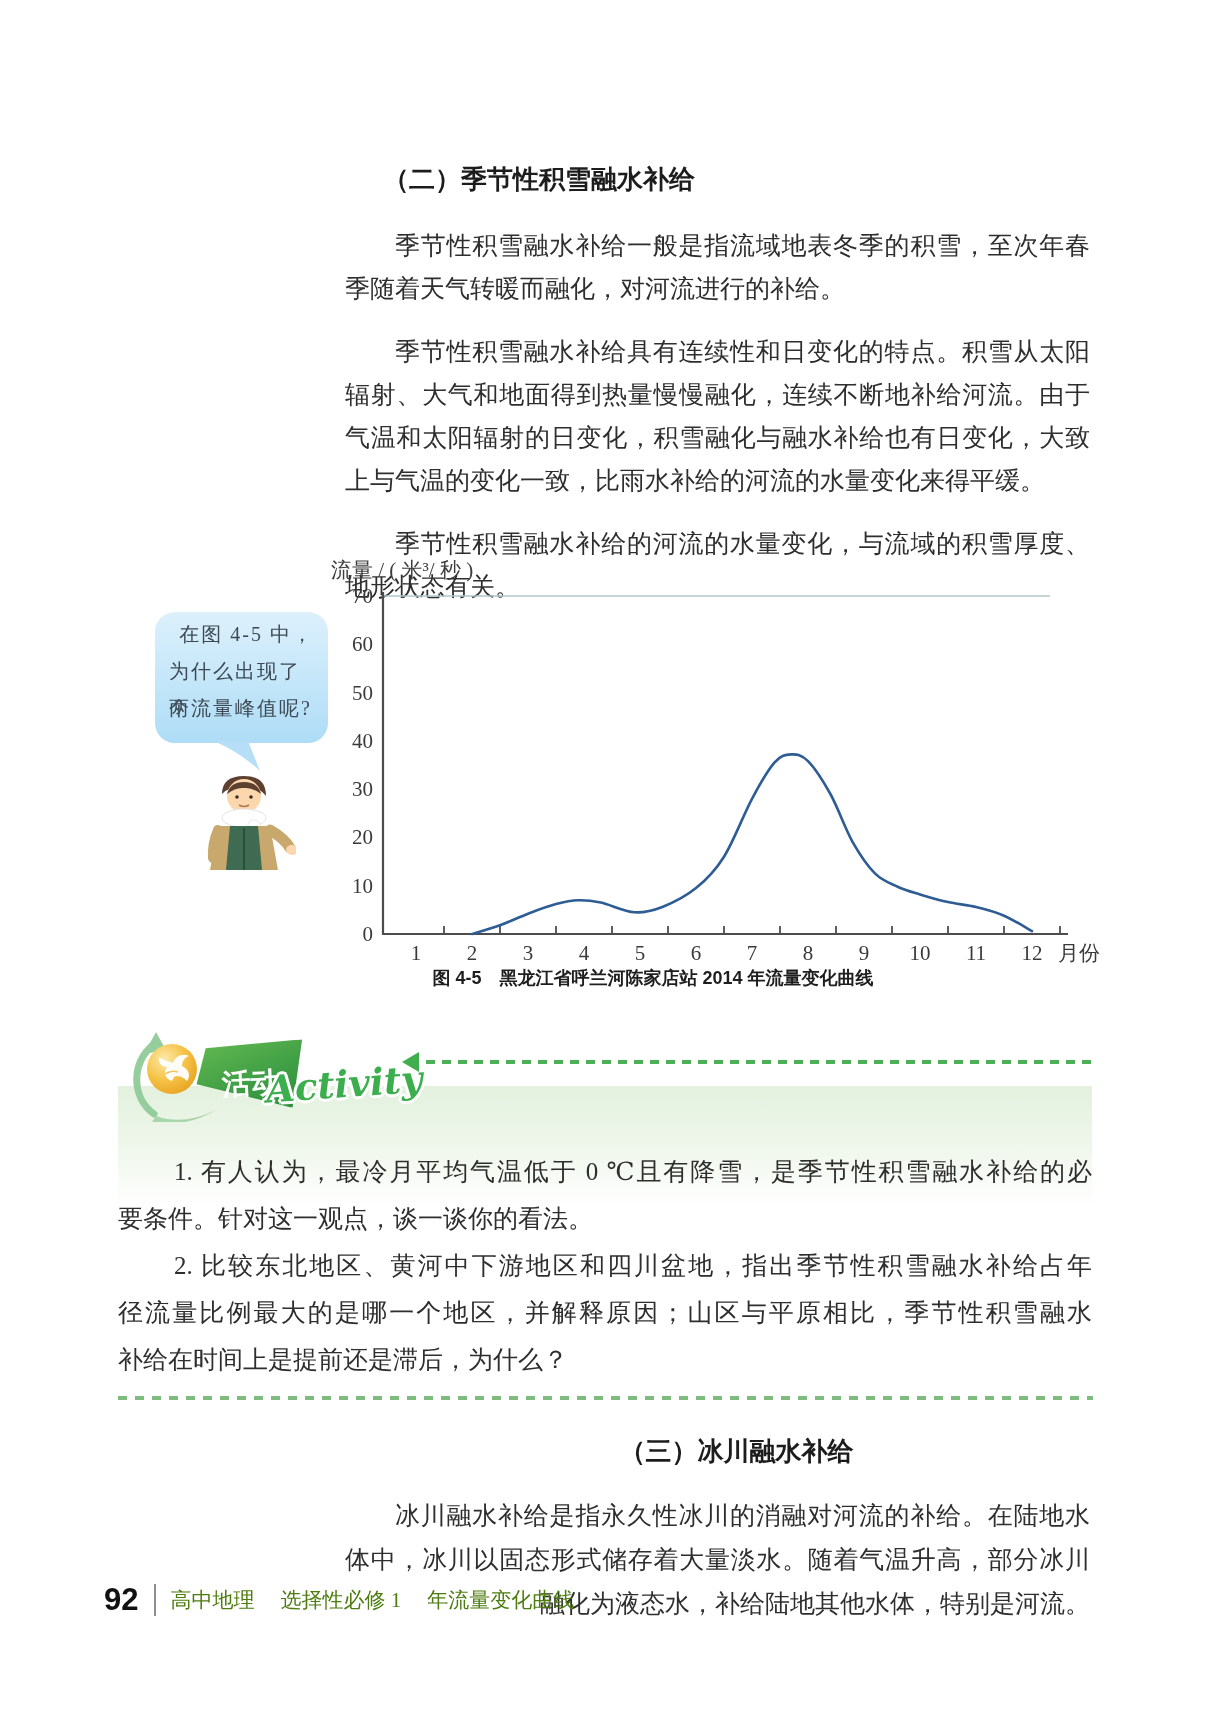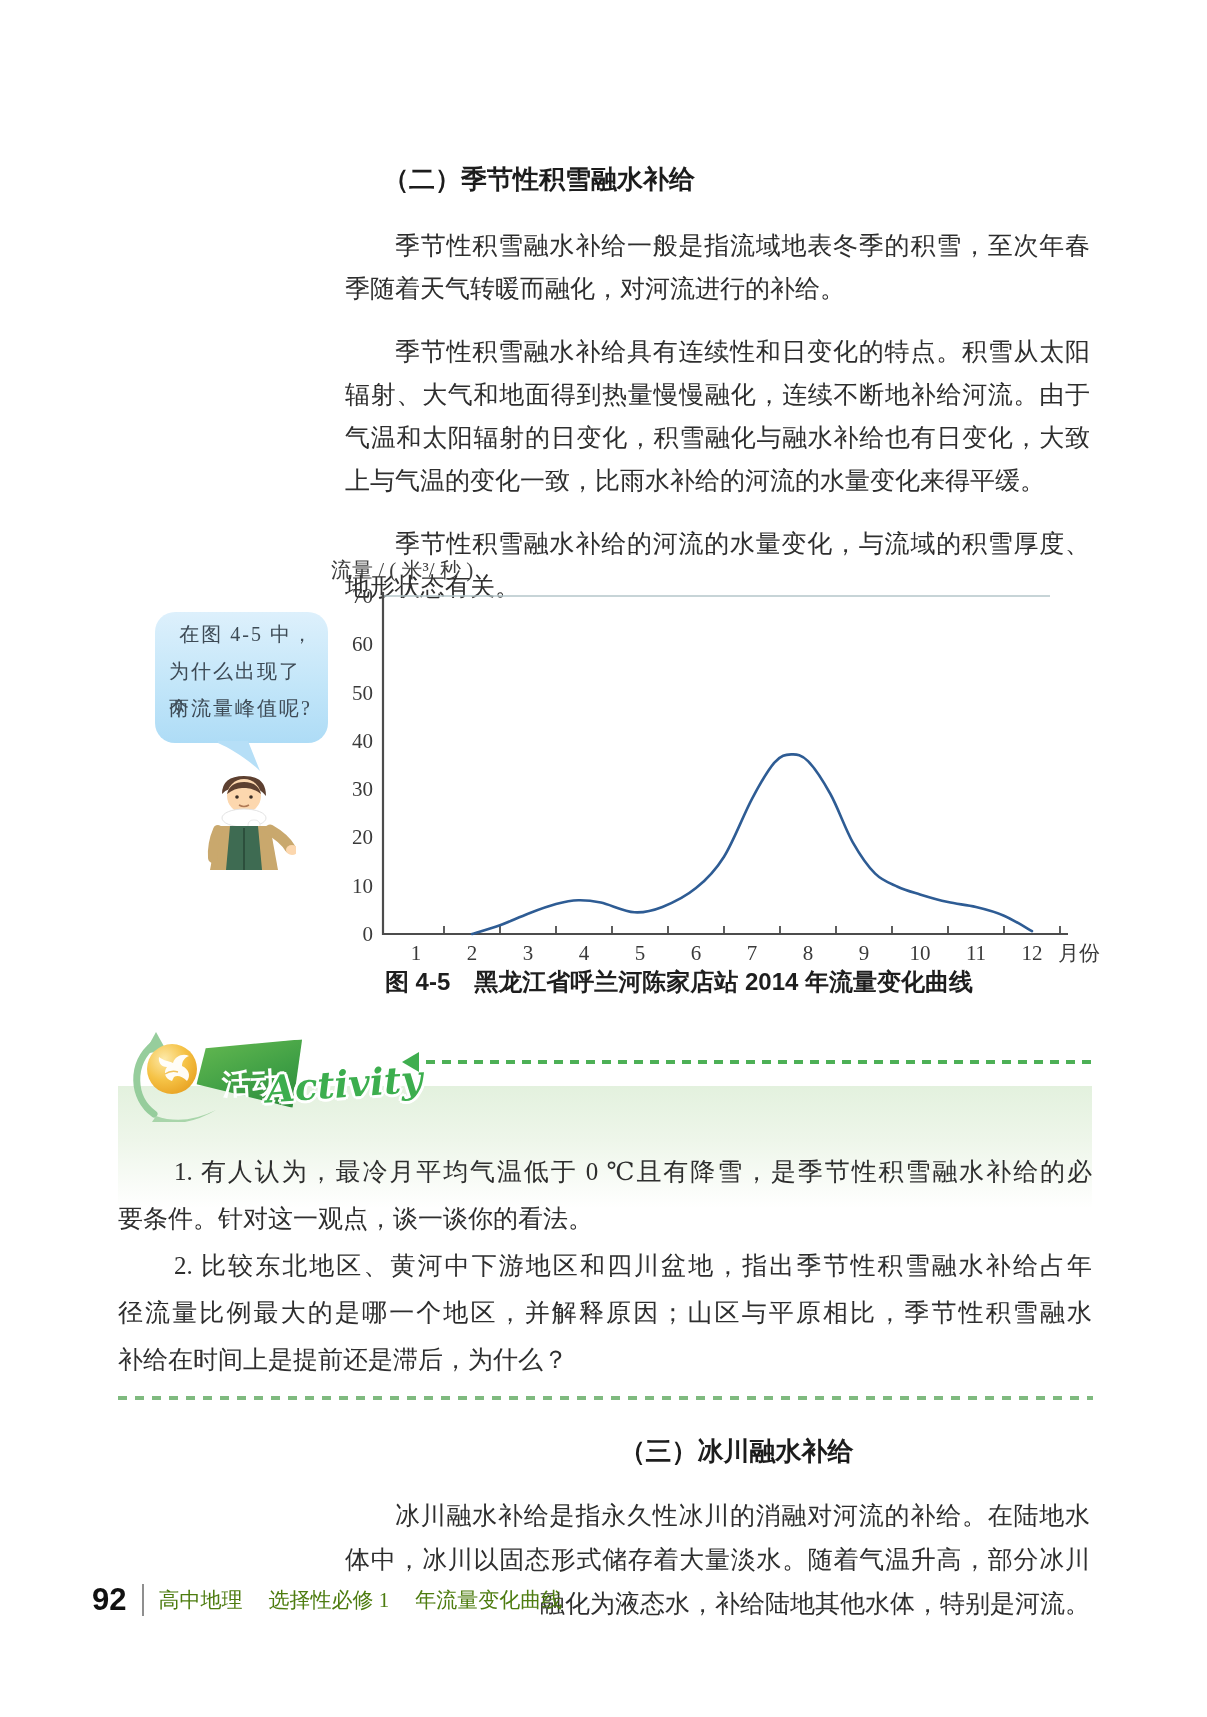--- a/index.html
+++ b/index.html
@@ -25,23 +25,23 @@
 
   
   .ylabel{position:absolute;left:331px;top:556px;font-size:21px;color:#3c3c3c;}
   #chart{position:absolute;left:345px;top:545px;width:760px;height:460px;}
   #chart .grid{stroke:url(#gridgrad);stroke-width:1.6;}
   #chart .gridtop{stroke:#b5c6ca;stroke-width:1.6;}
   #chart .axis{stroke:#4c4c4c;stroke-width:2.2;fill:none;}
   #chart .tick{stroke:#4c4c4c;stroke-width:1.8;}
   #chart text{font-family:"Liberation Serif","DejaVu Serif",serif;font-size:21px;fill:#3a3a3a;}
   #chart .curve{fill:none;stroke:#2e5c94;stroke-width:2.6;stroke-linecap:round;}
-  .caption{position:absolute;left:344px;top:966px;width:670px;text-align:center;
+  .caption{position:absolute;left:318px;top:966px;width:670px;text-align:center;
            font-family:"Liberation Sans","DejaVu Sans",sans-serif;
-           font-weight:700;font-size:24px;color:#1e1e1e;}
+           font-weight:700;font-size:18px;color:#1e1e1e;}
 
   
   .act-band{position:absolute;left:118px;top:1086px;width:974px;height:122px;
             background:linear-gradient(180deg,#e3f1de 0%,#eef6ea 45%,rgba(255,255,255,0) 100%);}
   .act-swoosh{position:absolute;left:128px;top:1022px;width:96px;height:100px;}
   .act-circle{position:absolute;left:147px;top:1044px;width:50px;height:50px;border-radius:50%;
               background:radial-gradient(circle at 35% 30%,#fde9a8 0%,#f5c245 45%,#e19110 100%);}
   .act-dove{position:absolute;left:151px;top:1048px;width:42px;height:42px;}
   .act-banner{position:absolute;left:194px;top:1042px;width:110px;height:68px;
               clip-path:polygon(2% 58%,12% 6%,100% 0%,88% 100%);
@@ -64,21 +64,21 @@
   .qind{text-indent:56px;}
   .sep-dash{position:absolute;left:118px;top:1396px;width:975px;height:4px;
             background:repeating-linear-gradient(90deg,#7fba7f 0 9px,transparent 9px 17px);}
 
   
   .sec3{position:absolute;left:345px;top:1428px;width:745px;}
   .sec3 .h2{height:46px;line-height:46px;text-align:center;}
   .sec3 .bline{height:44px;line-height:44px;text-align:right;}
 
   
-  .footer{position:absolute;left:92px;top:1582px;display:flex;align-items:center;}
+  .footer{position:absolute;left:104px;top:1582px;display:flex;align-items:center;}
   .pg{font-family:"Liberation Sans","DejaVu Sans",sans-serif;font-weight:700;font-size:31px;color:#111;}
   .fdiv{width:2px;height:32px;background:#8f8f8f;margin:0 14px 0 16px;}
   .ftext{font-size:21px;color:#4d7c0f;display:flex;gap:26px;white-space:nowrap;}
 </style>
 </head>
 <body>
 
 <div id="page">
 
   <div class="col" style="top:154px;">

